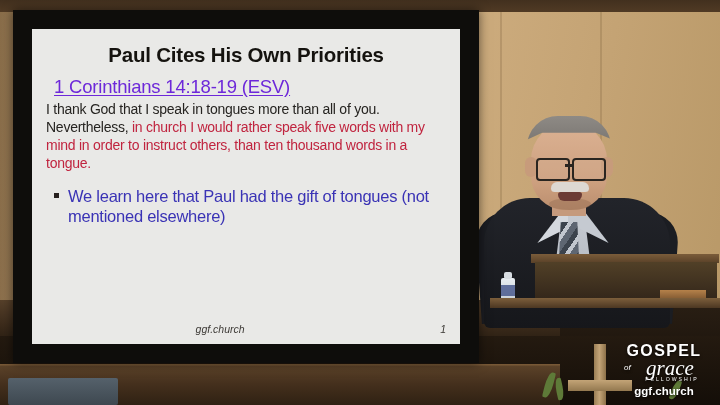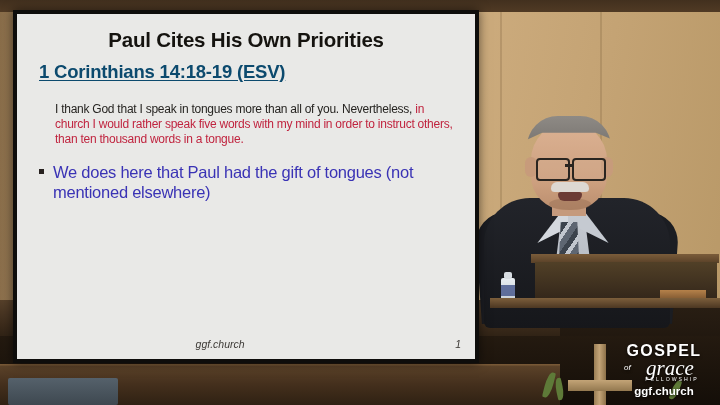--- a/index.html
+++ b/index.html
@@ -201,21 +201,21 @@
   }
   .book {
     position: absolute; left: 660px; top: 290px; width: 46px; height: 10px;
     background: linear-gradient(180deg, #b5814a, #7d5630);
   }
 
   
   .slide-frame {
     position: absolute; left: 13px; top: 10px; width: 466px; height: 353px;
     background: #0e0d0b;
-    padding: 4px;
+    padding: 19px;
     box-sizing: border-box;
     box-shadow: 0 0 10px rgba(0,0,0,.55);
   }
   .slide {
     position: relative;
     width: 100%; height: 100%;
     background: #e9e9e7;
     box-sizing: border-box;
     padding: 8px 14px 0 14px;
     overflow: hidden;
@@ -224,32 +224,32 @@
     text-align: center;
     font-size: 20.5px;
     font-weight: bold;
     color: #15130f;
     letter-spacing: -0.2px;
     margin: 7px 0 9px 0;
     line-height: 1.1;
   }
   .verse-ref {
     font-size: 18.5px;
-    font-weight: bold;
-    color: #0c4a6e;
+    font-weight: normal;
+    color: #6d28d9;
     text-decoration: underline;
     text-underline-offset: 2px;
-    margin: 0 0 19px 8px;
+    margin: 0 0 2px 8px;
     letter-spacing: -0.2px;
   }
   .verse-body {
-    font-size: 12px;
+    font-size: 14px;
     color: #262421;
     line-height: 1.29;
-    margin: 0 0 0 24px;
+    margin: 0 0 0 0;
     letter-spacing: -0.25px;
   }
   .verse-em { color: #c0243f; }
   .bullets {
     margin: 14px 0 0 8px;
     padding: 0;
     list-style: none;
   }
   .bullet {
     position: relative;
@@ -367,21 +367,21 @@
 
       <div class="slide-title">Paul Cites His Own Priorities</div>
 
       <div class="verse-ref">1 Corinthians 14:18-19 (ESV)</div>
 
       <div class="verse-body"><span>I thank God that I speak in tongues more than all of you. Nevertheless, </span><span class="verse-em">in church I would rather speak five words with my mind in order to instruct others, than ten thousand words in a tongue.</span></div>
 
       <ul class="bullets">
         <li class="bullet">
           <span class="bullet-marker"></span>
-          <span>We does here that Paul had the gift of tongues (not mentioned elsewhere)</span>
+          <span>We learn here that Paul had the gift of tongues (not mentioned elsewhere)</span>
         </li>
       </ul>
 
       <div class="slide-footer">
         <span class="footer-center">ggf.church</span>
         <span class="footer-right">1</span>
       </div>
 
     </div>
   </div>

